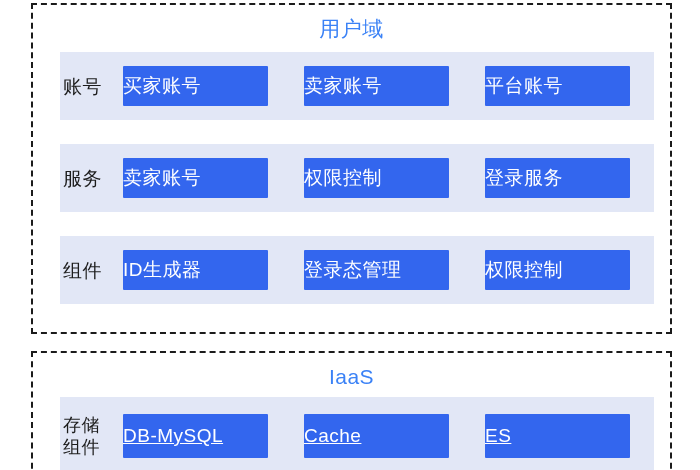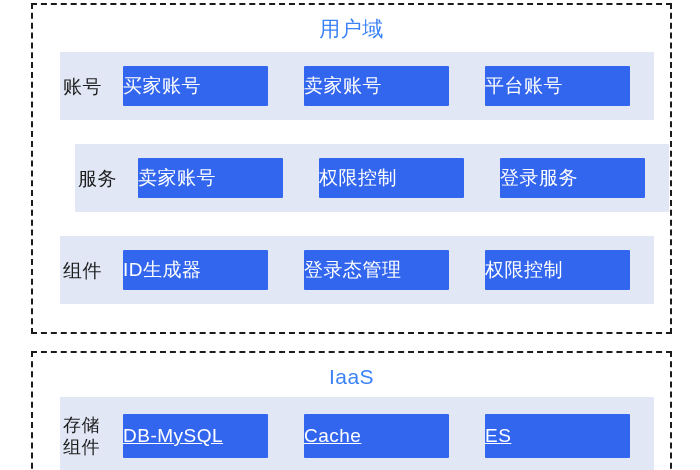--- a/index.html
+++ b/index.html
@@ -59,21 +59,21 @@
 
   
   .layer-band {
     position: absolute;
     box-sizing: border-box;
     background: #e2e7f6;
     display: flex;
     align-items: center;
   }
   .layer-band.row-accounts   { left: 27px; top: 47px;  width: 594px; height: 68px; }
-  .layer-band.row-services   { left: 42px; top: 139px; width: 594px; height: 68px; }
+  .layer-band.row-services   { left: 27px; top: 139px; width: 594px; height: 68px; }
   .layer-band.row-components { left: 27px; top: 231px; width: 594px; height: 68px; }
   .layer-band.row-storage    { left: 27px; top: 44px;  width: 594px; height: 78px; }
 
   .layer-label {
     flex: 0 0 auto;
     width: 60px;
     margin-left: 3px;
     font-size: 19px;
     line-height: 23px;
     color: #1c1c1c;

